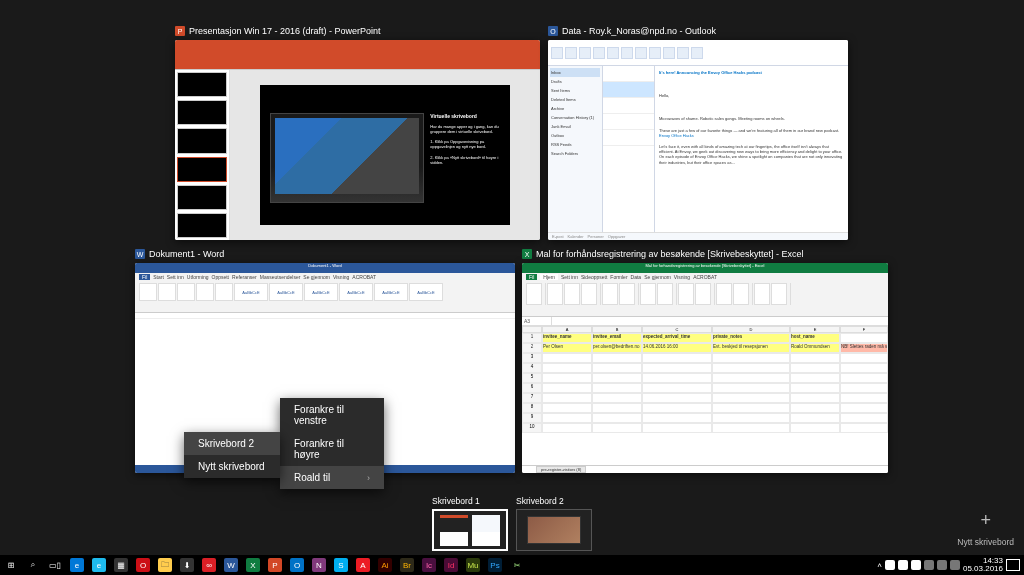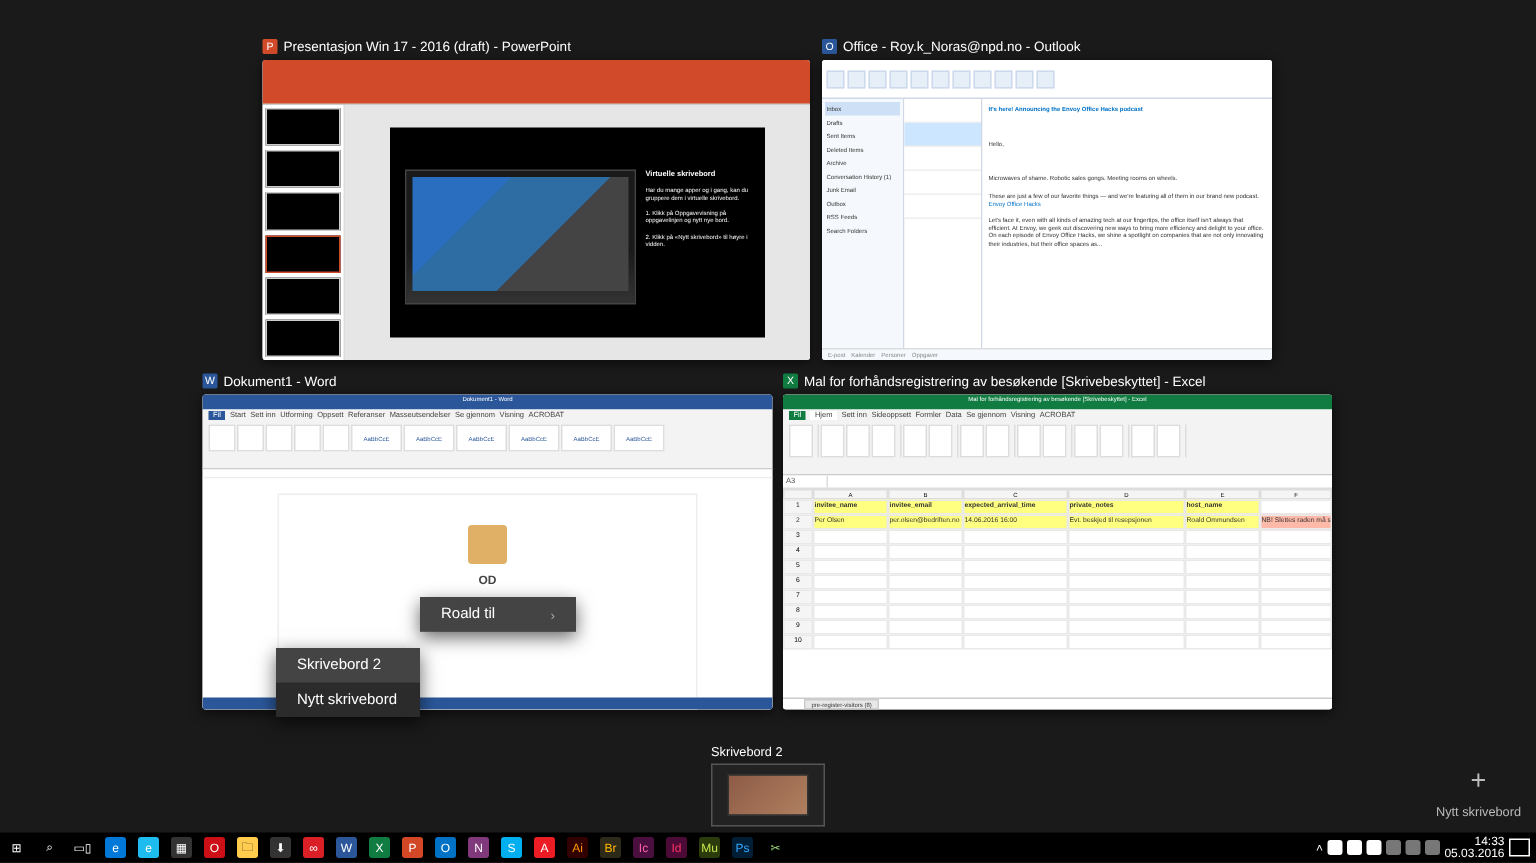--- a/index.html
+++ b/index.html
@@ -270,21 +270,21 @@
 
 2. Klikk på «Nytt skrivebord» til høyre i vidden.</div>
           </div>
         </div>
       </div>
     </div>
   </div>
 
   <div class="window-title" style="left:548px; top:6px;">
     <span class="app-icon ico-ol">O</span>
-    <span>Office - Roy.k_Noras@npd.no - Outlook</span>
+    <span>Data - Roy.k_Noras@npd.no - Outlook</span>
   </div>
   <div class="window-thumb ol-thumb">
     <div class="ol-ribbon">
       <div class="ol-ic"></div>
       <div class="ol-ic"></div>
       <div class="ol-ic"></div>
       <div class="ol-ic"></div>
       <div class="ol-ic"></div>
       <div class="ol-ic"></div>
       <div class="ol-ic"></div>
@@ -356,26 +356,20 @@
         <div class="wd-rib-btn"></div>
         <div class="wd-style">AaBbCcE</div>
         <div class="wd-style">AaBbCcE</div>
         <div class="wd-style">AaBbCcE</div>
         <div class="wd-style">AaBbCcE</div>
         <div class="wd-style">AaBbCcE</div>
         <div class="wd-style">AaBbCcE</div>
       </div>
     </div>
     <div class="wd-ruler"></div>
-    <div class="wd-page-area">
-      <div class="wd-page">
-        <div class="wd-crest"></div>
-        <div class="wd-od">OD</div>
-      </div>
-    </div>
     <div class="wd-status"></div>
   </div>
 
   <div class="window-title" style="left:522px; top:229px;">
     <span class="app-icon ico-xl">X</span>
     <span>Mal for forhåndsregistrering av besøkende  [Skrivebeskyttet] - Excel</span>
   </div>
   <div class="window-thumb xl-thumb">
     <div class="xl-titlebar">Mal for forhåndsregistrering av besøkende  [Skrivebeskyttet] - Excel</div>
     <div class="xl-ribbon">
@@ -528,37 +522,52 @@
           </div>
       </div>
     </div>
     <div class="xl-sheet-tabs">
       <div class="xl-sheet-tab">pre-register-visitors (8)</div>
     </div>
 
   </div>
 
   <div class="ctx-menu" style="left:280px; top:378px; width:104px;">
+    <div class="ctx-item">
+        <span>Forankre til venstre</span>
+      </div>
+    <div class="ctx-item">
+        <span>Forankre til høyre</span>
+      </div>
     <div class="ctx-item hov">
         <span>Roald til</span>
         <span class="chev-right">›</span>
       </div>
     <div class="ctx-sub" style="top: 34px;">
       <div class="ctx-item hov">
           <span>Skrivebord 2</span>
         </div>
       <div class="ctx-item">
           <span>Nytt skrivebord</span>
         </div>
     </div>
   </div>
 
 </div>
 
 <div class="desktops-strip">
+  <div class="desktop-thumb active">
+    <div class="dt-label">Skrivebord 1</div>
+    <div class="dt-preview">
+      <div class="dt-mini a"></div>
+        <div class="dt-mini b"></div>
+        <div class="dt-mini c"></div>
+        <div class="dt-mini d"></div>
+    </div>
+  </div>
   <div class="desktop-thumb">
     <div class="dt-label">Skrivebord 2</div>
     <div class="dt-preview">
       <div class="dt-mini dt2a"></div>
     </div>
   </div>
 </div>
 <div class="new-desktop">
   <span class="plus">+</span>
   <span class="nd-label">Nytt skrivebord</span>

